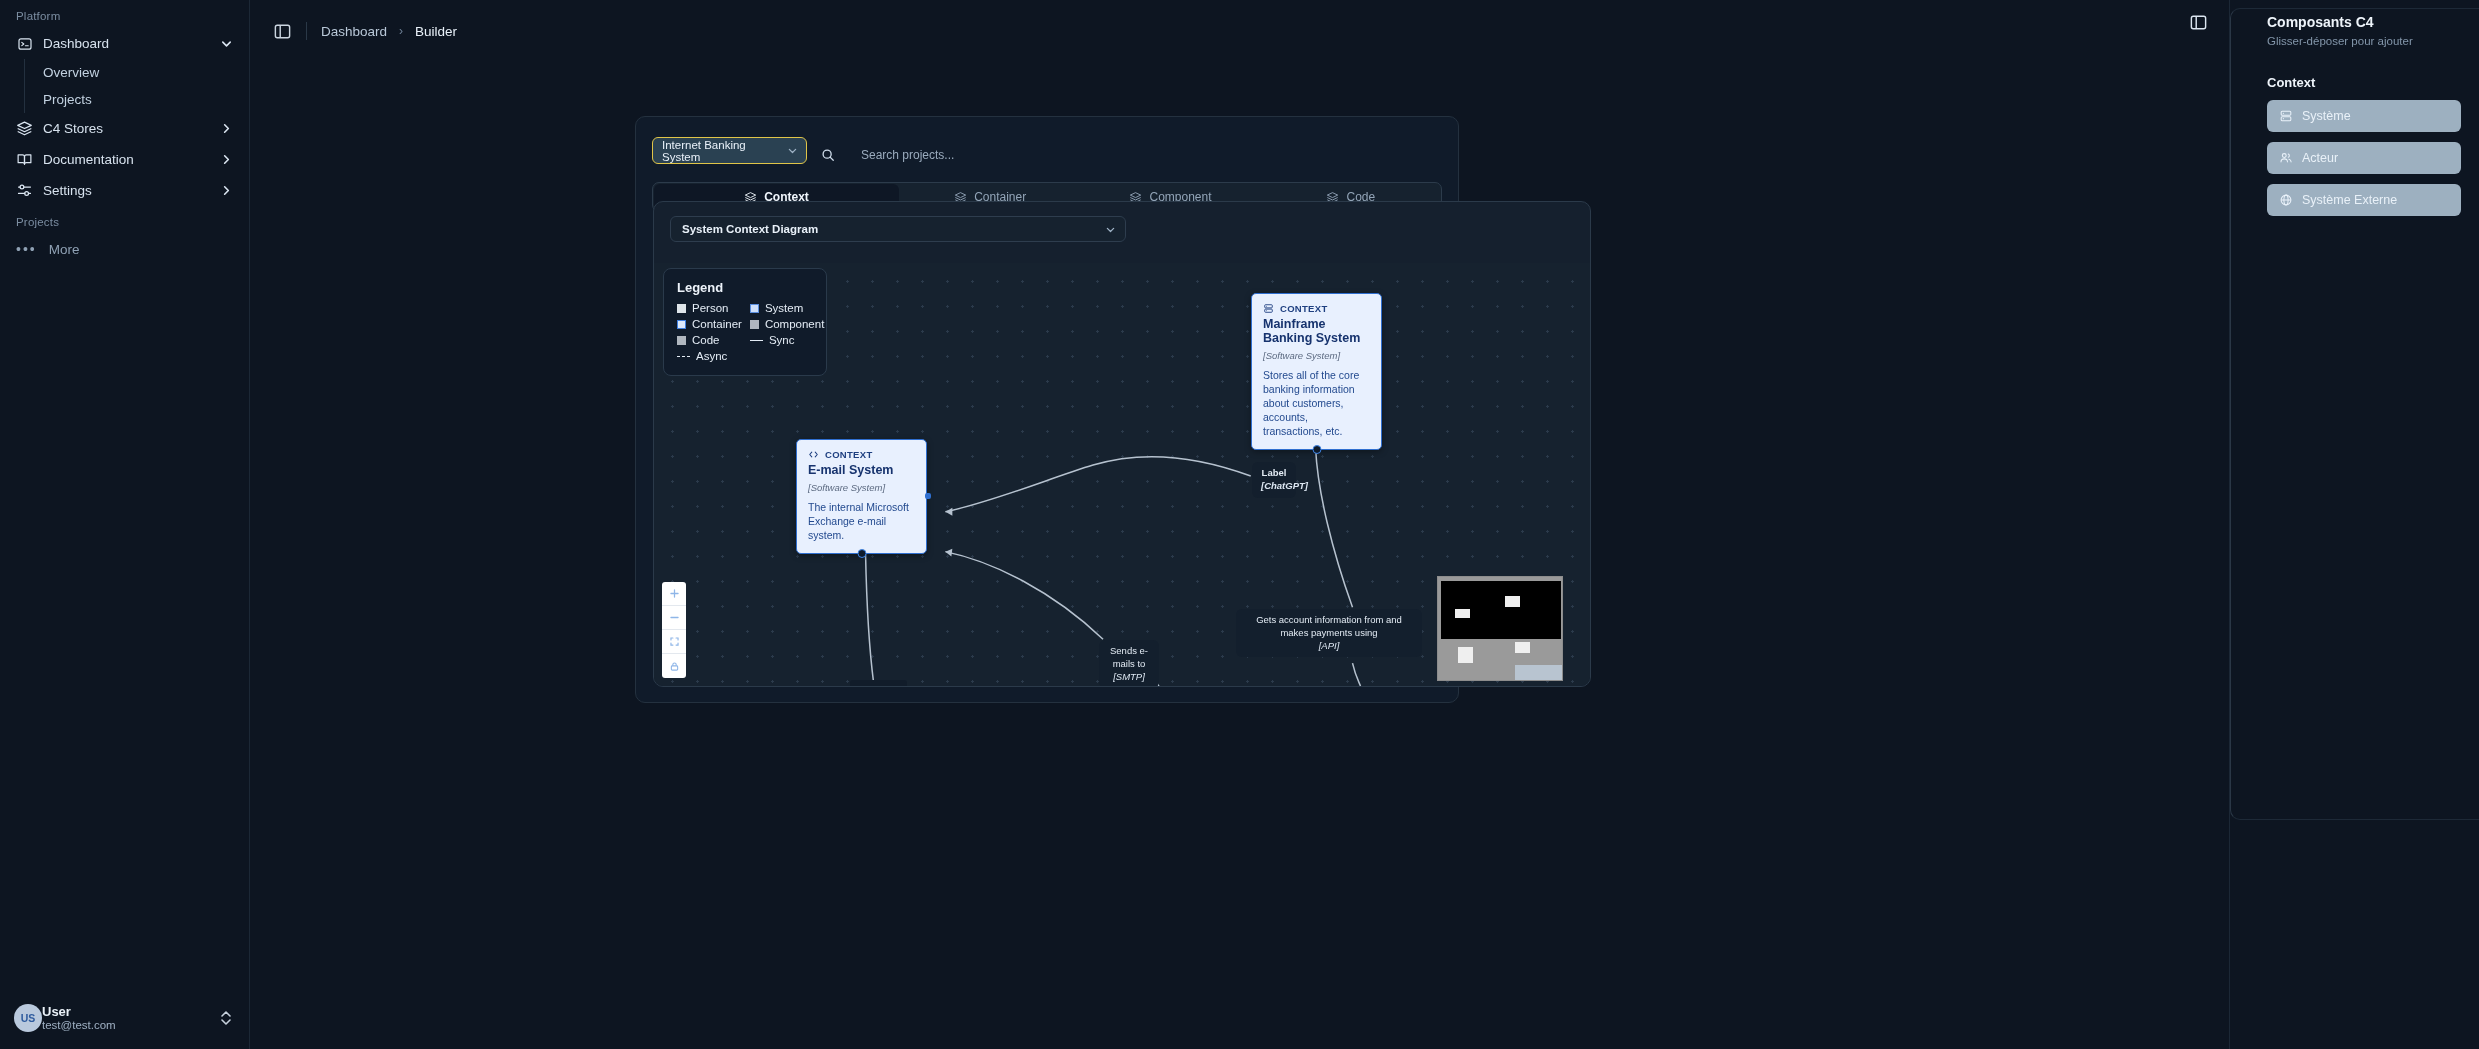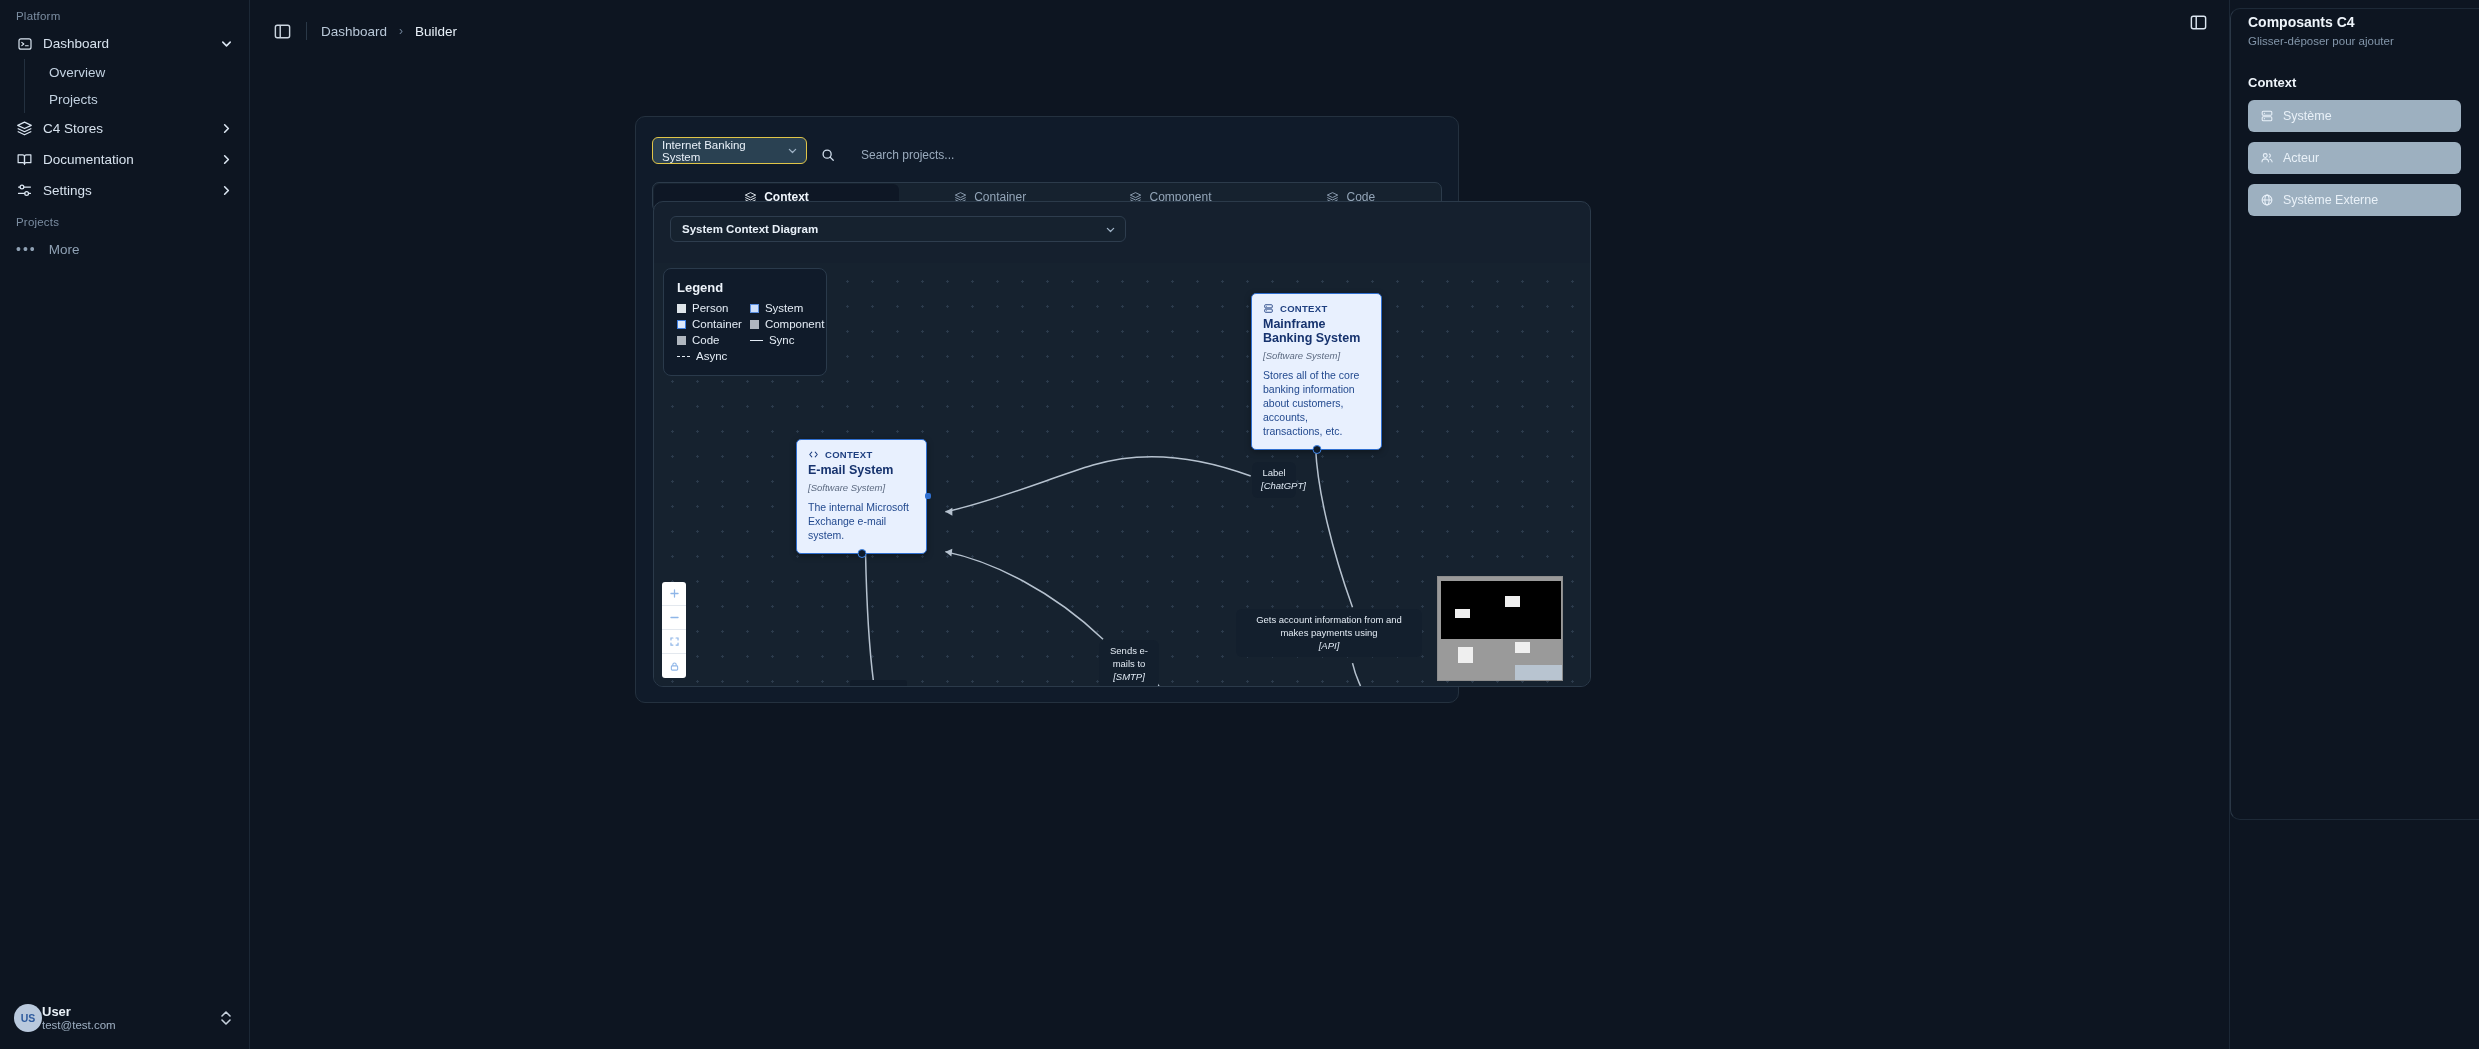--- a/index.html
+++ b/index.html
@@ -39,21 +39,21 @@
     letter-spacing: .2px;
   }
   .sb-item {
     display: flex; align-items: center; gap: 10px;
     padding: 7px 16px; font-size: 13.5px; color: #d7e2ee; cursor: pointer;
   }
   .sb-icon { width: 17px; height: 17px; flex: 0 0 17px; display: flex; align-items: center; justify-content: center; }
   .sb-label { flex: 1; }
   .sb-arrow { width: 14px; flex: 0 0 14px; display: flex; align-items: center; justify-content: center; }
   .sb-sub {
-    margin-left: 24px; padding-left: 20px; border-left: 1px solid #23303f;
+    margin-left: 24px; padding-left: 14px; border-left: 1px solid #23303f;
   }
   .sb-subitem {
     padding: 6px 0 6px 4px; font-size: 13.5px; color: #c2d1e0; cursor: pointer;
   }
   .sb-more {
     display: flex; align-items: center; gap: 12px;
     padding: 7px 16px; font-size: 13.5px; color: #8fa1b4; cursor: pointer;
   }
   .dots { letter-spacing: 2px; font-size: 14px; color: #8fa1b4; }
 
@@ -246,20 +246,21 @@
   }
 
   svg.edges { position: absolute; left: 0; top: 0; width: 100%; height: 100%; pointer-events: none; }
 
   
   .rightpanel {
     position: absolute; right: 0; top: 0;
     width: 250px; height: 1049px;
     background: #0d1521;
     border-left: 1px solid #1c2836;
+    padding-left: 19px;
   }
   .rp-toggle { position: absolute; left: -42px; top: 12px; width: 20px; height: 20px; cursor: pointer; }
   .rp-inner { padding: 14px 18px; }
   .rp-title { font-size: 14px; font-weight: 700; color: #eef4fa; }
   .rp-sub { font-size: 11.5px; color: #8396aa; margin-top: 5px; }
   .rp-group { font-size: 13px; font-weight: 700; color: #eef4fa; margin-top: 28px; margin-bottom: 10px; }
   .rp-btn {
     display: flex; align-items: center; gap: 9px;
     height: 32px; border-radius: 6px;
     background: #9db0c0;
@@ -560,21 +561,21 @@
                   </svg>
                 </span>
                 <span>CONTEXT</span>
               </div>
               <div class="ntitle">Mainframe Banking System</div>
               <div class="ntech">[Software System]</div>
               <div class="ndesc">Stores all of the core banking information about customers, accounts, transactions, etc.</div>
               <span class="handle bottom"></span>
             </div>
 
-            <div class="elabel" style="left:598px; top:199px; width:44px;">
+            <div class="elabel" style="left:598px; top:199px; width:44px;font-weight:bold;">
               <div class="t1">Label</div>
               <div class="t2">[ChatGPT]</div>
             </div>
 
             <div class="elabel" style="left:582px; top:346px; width:186px;">
               <div class="t1">Gets account information from and makes payments using</div>
               <div class="t2">[API]</div>
             </div>
 
             <div class="elabel" style="left:445px; top:377px; width:60px;">

